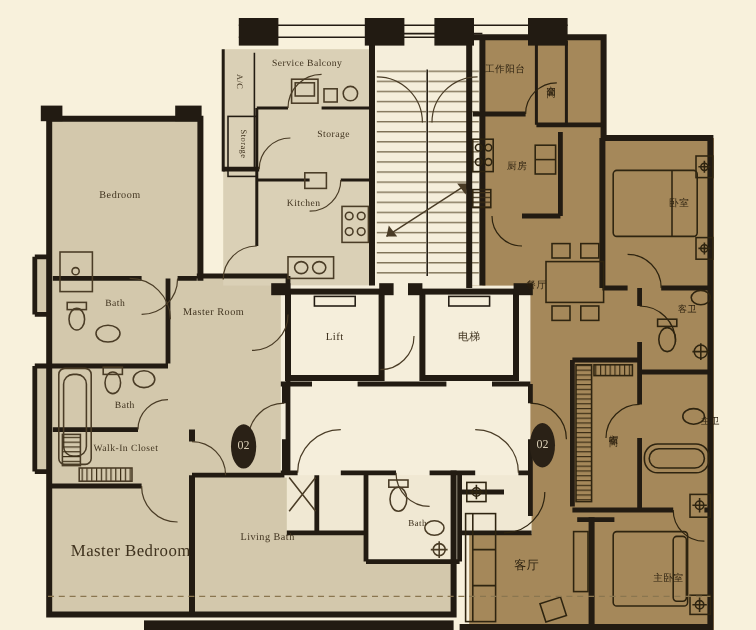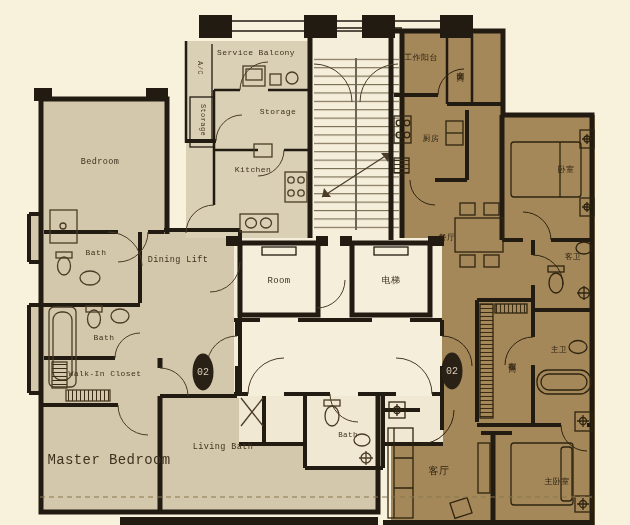--- a/index.html
+++ b/index.html
@@ -1,17 +1,17 @@
 <!DOCTYPE html>
 <html style="--background: #f8f1dc; --unit02-floor: #d3c8ac; --service-floor: #dad0b6; --unit01-floor: #a5885a; --core-floor: #f5eedb; --core-floor-dim: #f0e8d3; --wall: #221b12; --fixture02: #4a3c26; --fixture01: #2e2410; --label02: #3f321e; --label01: #2a1f0e; --badge-bg: #2a2116; --badge-text: #d8cdb4; --dashed: #8a764f;"><head>
 <meta charset="utf-8">
 <style>
   html,body{margin:0;padding:0;background:#fff}
   .stage{position:relative;width:630px;height:525px;background:var(--background,#f8f1dc);
-         font-family:Liberation Mono, monospace;overflow:hidden}
+         font-family:Liberation Serif, serif;overflow:hidden}
   .stage svg{position:absolute;left:0;top:0}
   .lbl{position:absolute;transform:translate(-50%,-50%);color:var(--label02,#3f321e);
        letter-spacing:.4px;white-space:nowrap;line-height:1}
   .lbl.b{color:var(--label01,#2a1f0e)}
   .rot90{transform:translate(-50%,-50%) rotate(90deg)}
   .vert{writing-mode:vertical-rl;letter-spacing:1.5px}
   .badge{position:absolute;transform:translate(-50%,-50%);width:21px;height:37px;border-radius:50%;
          background:var(--badge-bg,#2a2116);color:var(--badge-text,#d8cdb4);
          display:flex;align-items:center;justify-content:center;font-size:10px}
   
@@ -272,35 +272,35 @@
     <path class="dash" d="M40,497 L592,497"></path>
   </svg>
 
   <span class="lbl rot90" style="left:199px;top:68px;font-size:7px">A/C</span>
   <span class="lbl" style="left:256px;top:53px;font-size:8px">Service Balcony</span>
   <span class="lbl rot90" style="left:202px;top:120px;font-size:7px">Storage</span>
   <span class="lbl" style="left:278px;top:112px;font-size:8px">Storage</span>
   <span class="lbl" style="left:253px;top:170px;font-size:8px">Kitchen</span>
   <span class="lbl" style="left:100px;top:162px;font-size:8.5px">Bedroom</span>
   <span class="lbl" style="left:96px;top:253px;font-size:8px">Bath</span>
-  <span class="lbl" style="left:178px;top:260px;font-size:8.5px">Dining Lift</span>
+  <span class="lbl" style="left:178px;top:260px;font-size:8.5px">Master Room</span>
   <span class="lbl" style="left:104px;top:338px;font-size:8px">Bath</span>
   <span class="lbl" style="left:105px;top:374px;font-size:8px">Walk-In Closet</span>
   <span class="lbl" style="left:109px;top:460px;font-size:14px">Master Bedroom</span>
   <span class="lbl" style="left:223px;top:447px;font-size:8.5px">Living Bath</span>
   <span class="lbl" style="left:348px;top:436px;font-size:7.5px">Bath</span>
-  <span class="lbl" style="left:279px;top:281px;font-size:9px">Room</span>
+  <span class="lbl" style="left:279px;top:281px;font-size:9px">Lift</span>
   <span class="lbl" style="left:391px;top:281px;font-size:9px">电梯</span>
   <span class="lbl b" style="left:421px;top:58px;font-size:8px">工作阳台</span>
   <span class="lbl b vert" style="left:459px;top:67px;font-size:7.5px">空调间</span>
   <span class="lbl b" style="left:431px;top:139px;font-size:8px">厨房</span>
   <span class="lbl b" style="left:447px;top:238px;font-size:8px">餐厅</span>
   <span class="lbl b" style="left:566px;top:170px;font-size:8px">卧室</span>
   <span class="lbl b" style="left:573px;top:258px;font-size:7.5px">客卫</span>
   <span class="lbl b vert" style="left:511px;top:358px;font-size:7.5px">衣帽间</span>
-  <span class="lbl b" style="left:559px;top:351px;font-size:7.5px">主卫</span>
+  <span class="lbl b" style="left:592px;top:351px;font-size:7.5px">主卫</span>
   <span class="lbl b" style="left:439px;top:472px;font-size:10px">客厅</span>
   <span class="lbl b" style="left:557px;top:482px;font-size:8px">主卧室</span>
 
   <div class="badge" style="left:203px;top:372px">02</div>
   <div class="badge" style="left:452px;top:371px">02</div>
 
 </div>
 
 </body></html>

